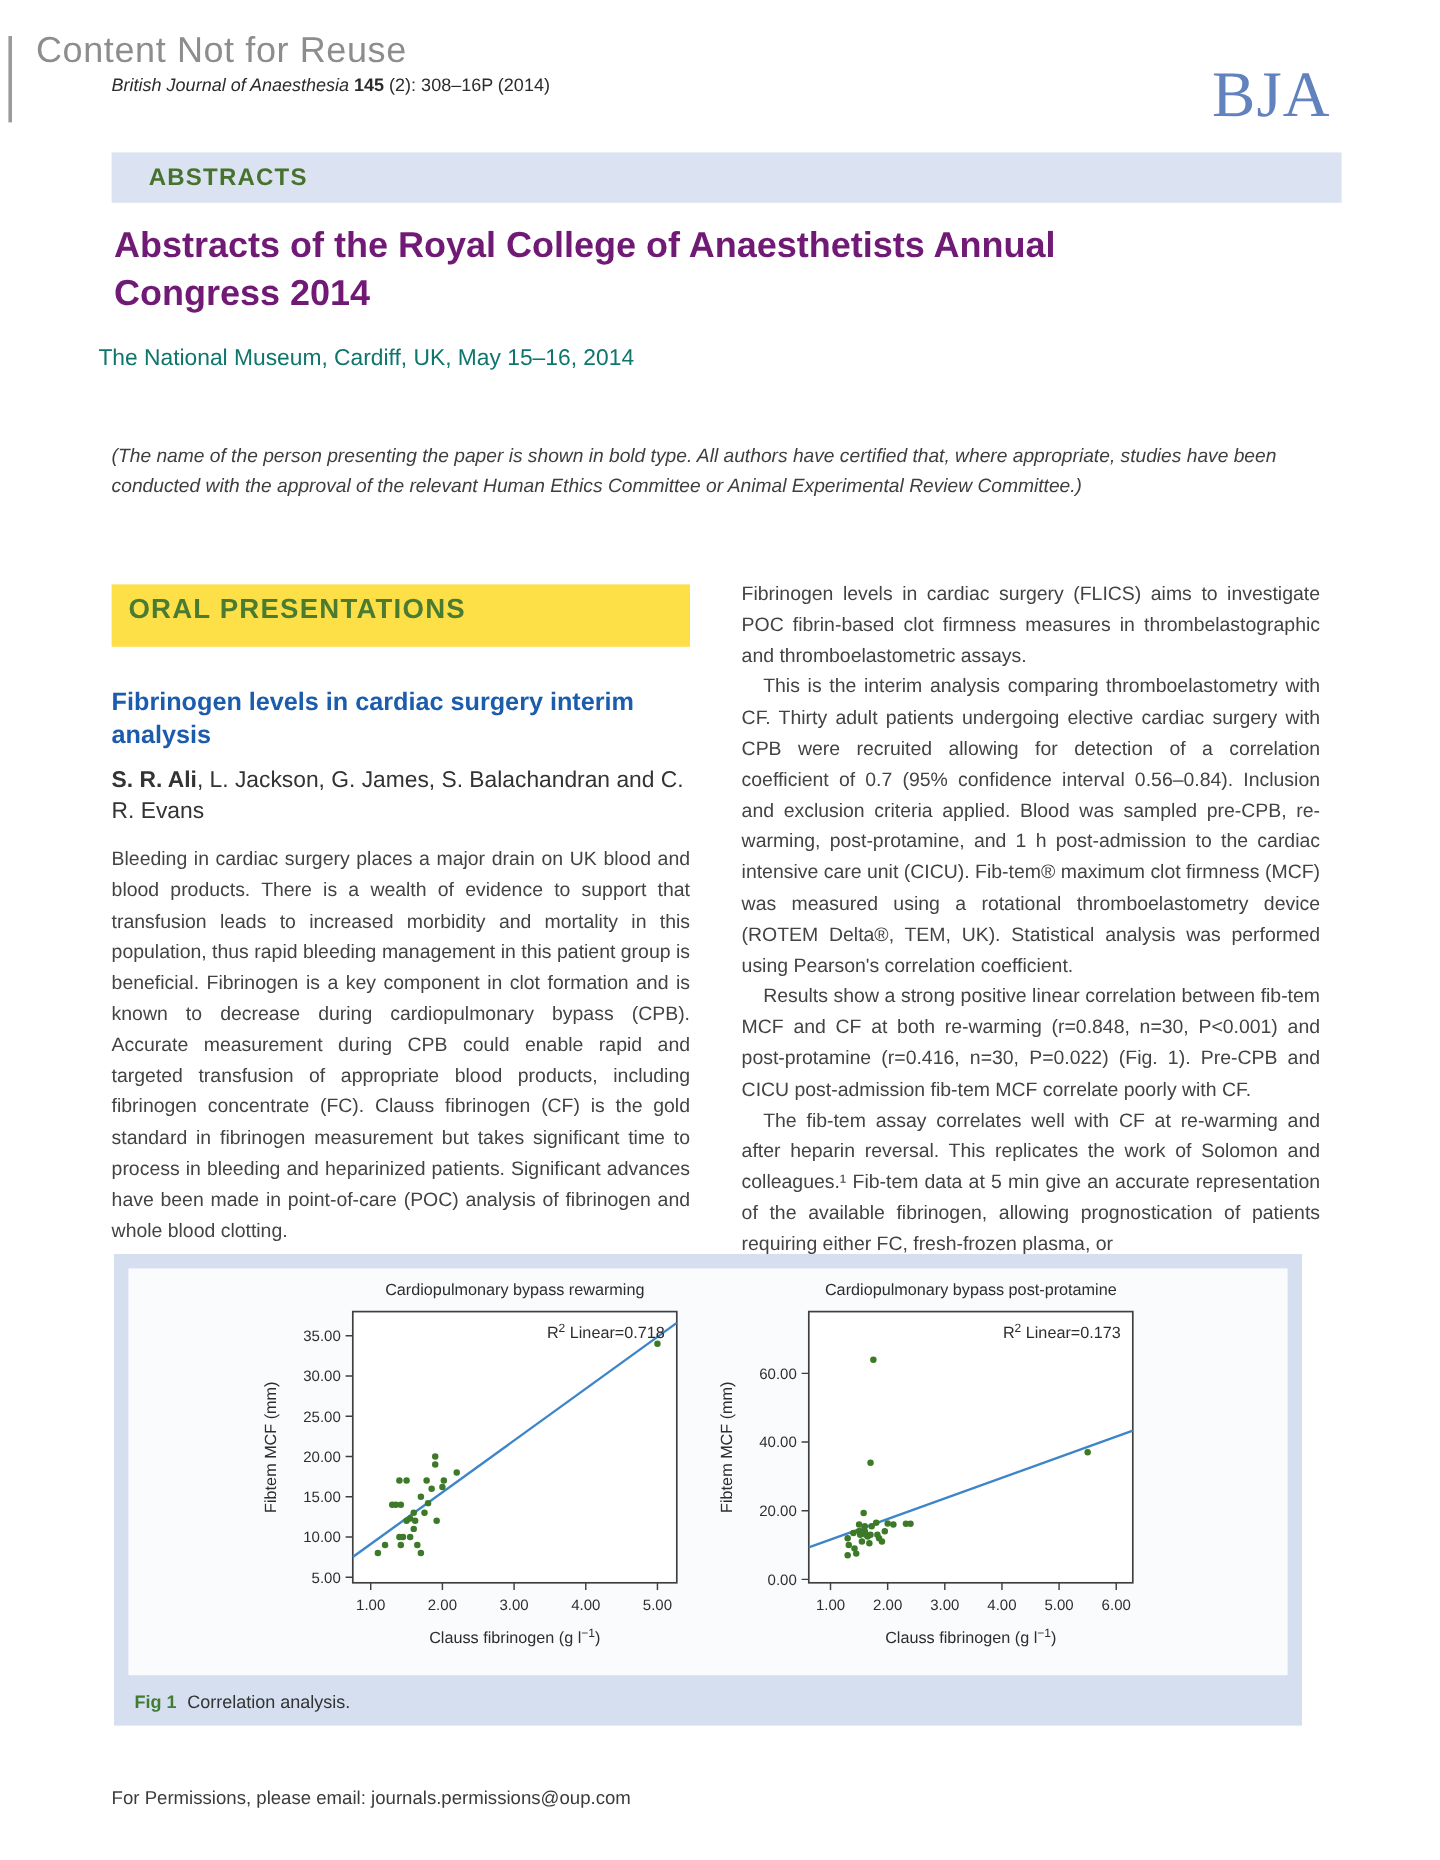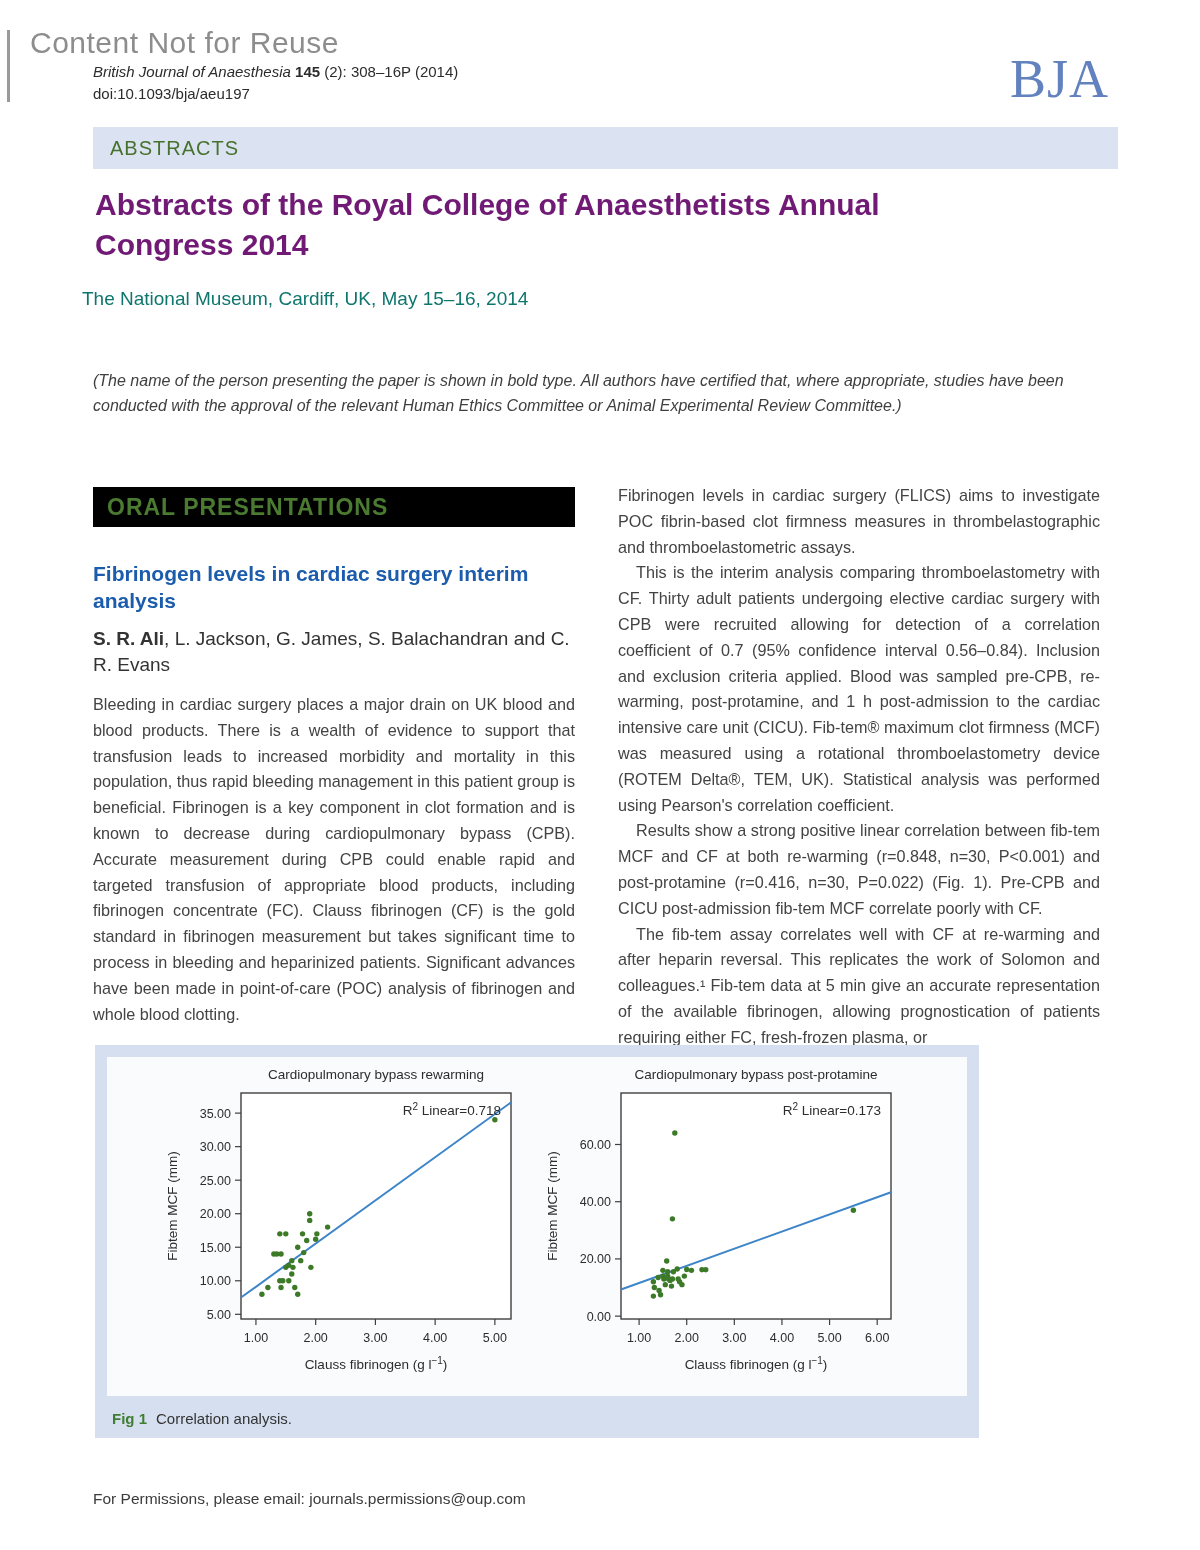--- a/index.html
+++ b/index.html
@@ -10,66 +10,65 @@
   .watermark{position:absolute;left:30px;top:26px;font-size:30px;color:#8d8d8d;letter-spacing:0.5px;}
 
   .citation{position:absolute;left:93px;top:61px;font-size:15px;color:#2c2c2c;line-height:22px;}
   .cit-journal{font-style:italic;}
   .cit-vol{font-weight:bold;}
 
   .logo{position:absolute;left:1010px;top:48px;width:110px;text-align:left;
         font-family:"Liberation Serif",serif;font-size:54px;color:#6282bf;letter-spacing:1px;}
 
   .banner{position:absolute;left:93px;top:127px;width:1025px;height:42px;background:#dbe2f1;}
-  .banner span{display:inline-block;padding:10px 0 0 17px;font-size:20px;font-weight:normal;
+  .banner span{display:inline-block;padding:10px 0 0 31px;font-size:20px;font-weight:bold;
                color:#46722d;letter-spacing:1px;}
 
   .page-title{position:absolute;left:93px;top:183px;width:930px;margin:2px;
               font-size:30px;line-height:40px;font-weight:bold;color:#701a75;}
   .venue{position:absolute;left:82px;top:288px;font-size:19px;color:#0f766e;}
   .note{position:absolute;left:93px;top:368px;width:1015px;font-size:16px;font-style:italic;
         color:#3f3f3f;line-height:25px;}
 
   .col{position:absolute;width:482px;}
   .col-left{left:93px;top:487px;}
   .col-right{left:618px;top:483px;}
 
-  .oral-banner{width:100%;height:40px;background:#000000;margin-bottom:33px;}
+  .oral-banner{width:100%;height:52px;background:#fde047;margin-bottom:33px;}
   .oral-banner span{display:inline-block;padding:7px 0 0 14px;font-size:23px;font-weight:bold;
                     color:#4a7b30;letter-spacing:1px;}
 
   .article-title{margin:0 0 12px 0;font-size:21px;line-height:27px;font-weight:bold;color:#1c5cac;}
   .authors{margin:0;font-size:19px;line-height:26px;color:#333333;}
   .presenter{font-weight:bold;}
   .affil{margin:9px 0 0 0;font-size:14.5px;color:#3c3c3c;}
 
   .body-par{margin:14px 0 16px 0;font-size:16.2px;line-height:25.8px;color:#434343;
             text-align:justify;}
   .col-right .body-par{margin:0;}
   .indent{text-indent:18px;}
 
-  .fig-panel{position:absolute;left:95px;top:1045px;width:884px;height:393px;background:#d6dff0;}
+  .fig-panel{position:absolute;left:95px;top:1045px;width:990px;height:393px;background:#d6dff0;}
   .fig-inner{position:absolute;left:12px;top:12px;right:12px;bottom:42px;background:#fafbfd;
              display:flex;justify-content:center;align-items:flex-start;gap:8px;padding-top:6px;box-sizing:border-box;}
   .fig-caption{position:absolute;left:17px;bottom:11px;font-size:15px;color:#333333;}
   .fig-label{font-weight:bold;color:#3f7d33;margin-right:9px;}
 
   .footer{position:absolute;left:93px;top:1487px;font-size:15.5px;line-height:24px;color:#3b3b3b;}
 </style>
 </head>
 <body>
 
 <div class="page">
 
   <div class="wm-bar"></div>
   <div class="watermark">Content Not for Reuse</div>
 
   <div class="citation">
     <div><span class="cit-journal">British Journal of Anaesthesia </span><span class="cit-vol">145</span><span> (2): 308–16P (2014)</span></div>
-    <div>doi:10.1093/bja/aeu197</div>
   </div>
 
   <div class="logo">BJA</div>
 
   <div class="banner">
     <span>ABSTRACTS</span>
   </div>
 
   <h1 class="page-title">Abstracts of the Royal College of Anaesthetists Annual Congress 2014</h1>
   <div class="venue">The National Museum, Cardiff, UK, May 15–16, 2014</div>

